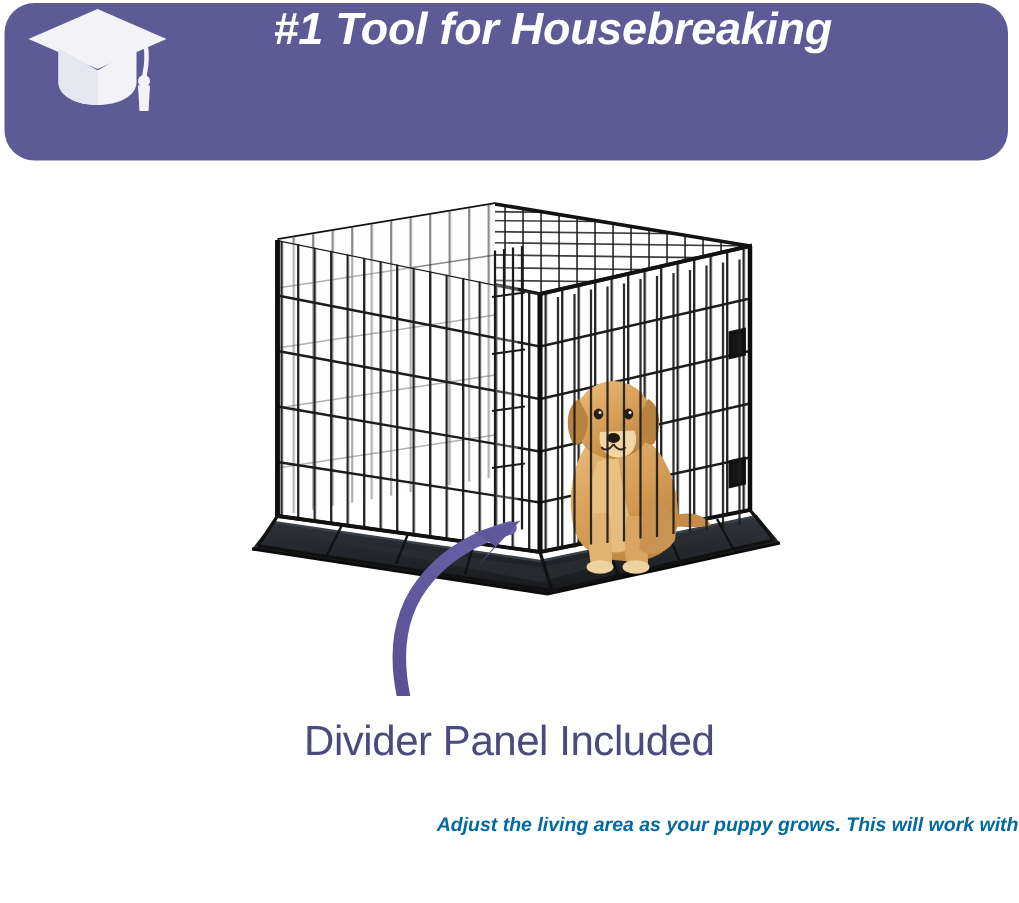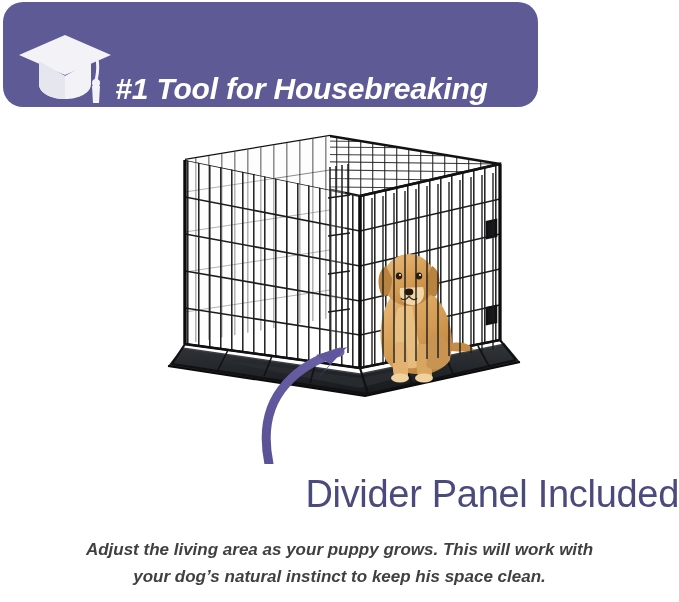--- a/index.html
+++ b/index.html
@@ -14,27 +14,27 @@
     overflow: hidden;
     font-family: "Liberation Sans", sans-serif;
     -webkit-font-smoothing: antialiased;
   }
 
   
   .banner {
     position: absolute;
     left: 3px;
     top: 2px;
-    width: 535px;
+    width: 669px;
     height: 105px;
     background: #5e5a96;
     border-radius: 20px;
     box-sizing: border-box;
     display: flex;
-    align-items: flex-end;
+    align-items: flex-start;
     padding-left: 14px;
   }
   .cap-icon {
     width: 96px;
     height: 78px;
     flex: 0 0 96px;
     position: relative;
     margin-top: -2px;
   }
   .banner-text {
@@ -59,35 +59,35 @@
     height: 352px;
   }
   .photo svg { display: block; }
 
   
   .headline {
     position: absolute;
     left: 0;
     top: 472px;
     width: 679px;
-    text-align: right;
+    text-align: center;
     color: #4b4a7d;
-    font-size: 38px;
+    font-size: 28px;
     line-height: 44px;
     font-weight: normal;
     letter-spacing: -0.3px;
   }
   .subcopy {
     position: absolute;
     left: 0;
     top: 536px;
     width: 679px;
-    text-align: center;
-    color: #404040;
-    font-size: 17px;
+    text-align: right;
+    color: #0369a1;
+    font-size: 13px;
     line-height: 27px;
     font-style: italic;
     font-weight: bold;
   }
   .subcopy span { display: block; white-space: nowrap; }
 </style>
 </head>
 <body>
 
 <div class="banner">
@@ -327,14 +327,13 @@
 
       <path d="M347,235 L316,243 L330,252 L318,266 Z" fill="#5f569c"></path>
     </g>
   </svg>
 </div>
 
 <div class="headline">Divider Panel Included</div>
 
 <div class="subcopy">
   <span>Adjust the living area as your puppy grows. This will work with</span>
-  <span>your dog’s natural instinct to keep his space clean.</span>
 </div>
 
 </body></html>

